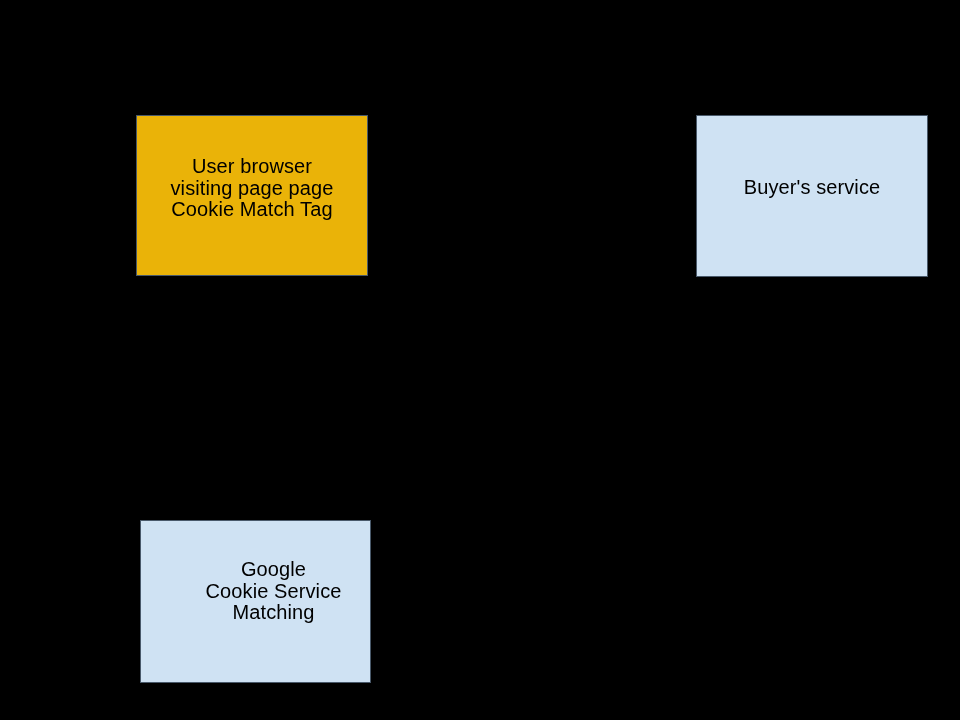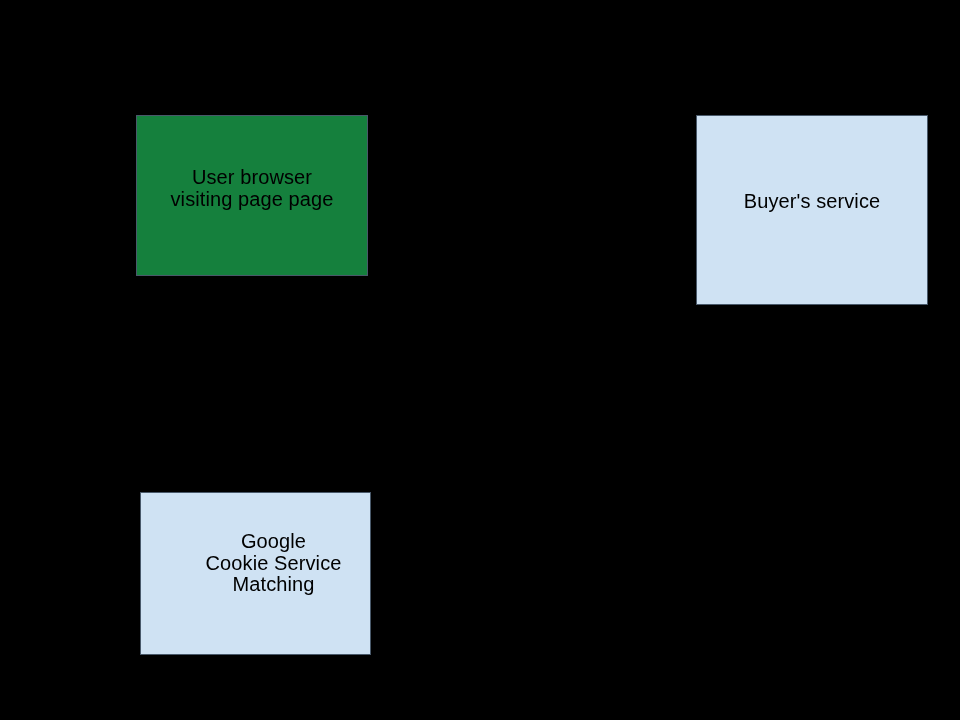--- a/index.html
+++ b/index.html
@@ -31,34 +31,35 @@
     width: 100%;
     text-align: center;
     color: #000000;
     font-size: 20px;
     line-height: 21.5px;
     letter-spacing: 0.1px;
   }
   
   .node1 { left: 136px; top: 115px; width: 232px; height: 161px; }
   .node1 .node-label { transform: translateY(-7px); }
-  .node2 { left: 696px; top: 115px; width: 232px; height: 190px; }
+  .node2 { left: 696px; top: 115px; width: 232px; height: 162px; }
   .node2 .node-label { transform: translateY(-8px); }
-  .node3 { left: 140px; top: 492px; width: 231px; height: 163px; padding-left: 36px; }
+  .node3 { left: 140px; top: 520px; width: 231px; height: 163px; padding-left: 36px; }
   .node3 .node-label { transform: translateY(-10px); }
 </style>
 </head>
 <body>
 
 <div class="canvas" style="background: rgb(0, 0, 0);">
 
-  <div class="node node1" style="background: #15803d; border-color: rgb(73, 89, 106);">
+  <div class="node node1" style="background: #eab308; border-color: rgb(73, 89, 106);">
     <div class="node-label" style="color: rgb(0, 0, 0);">
       <div>User browser</div>
       <div>visiting page page</div>
+      <div>Cookie Match Tag</div>
     </div>
   </div>
 
   <div class="node node2" style="background: rgb(207, 226, 243); border-color: rgb(73, 89, 106);">
     <div class="node-label" style="color: rgb(0, 0, 0);">
       <div>Buyer's service</div>
     </div>
   </div>
 
   <div class="node node3" style="background: rgb(207, 226, 243); border-color: rgb(73, 89, 106);">

